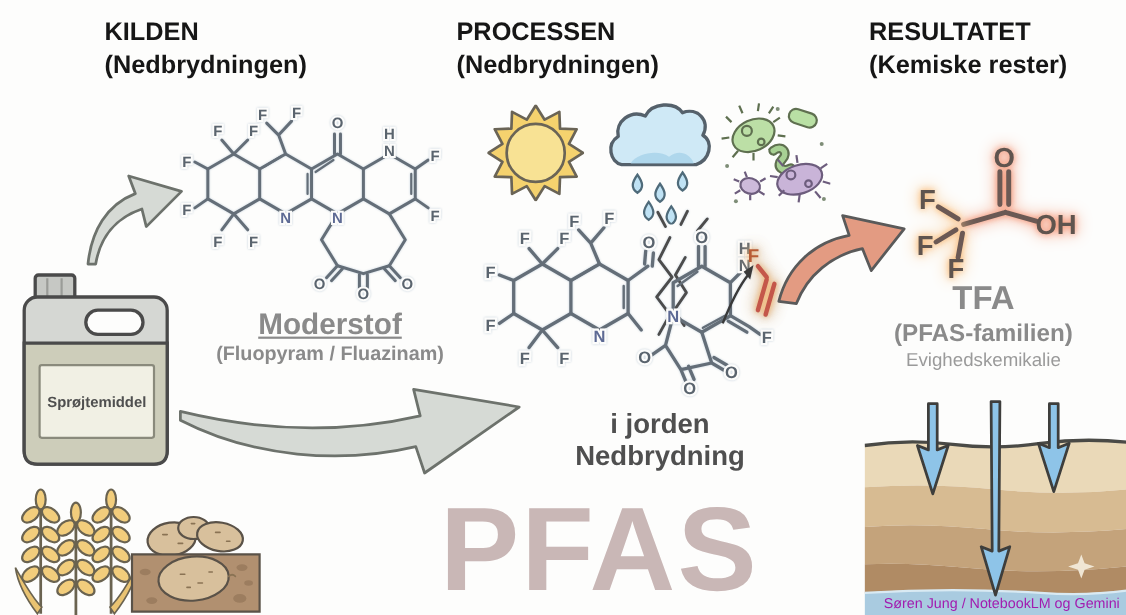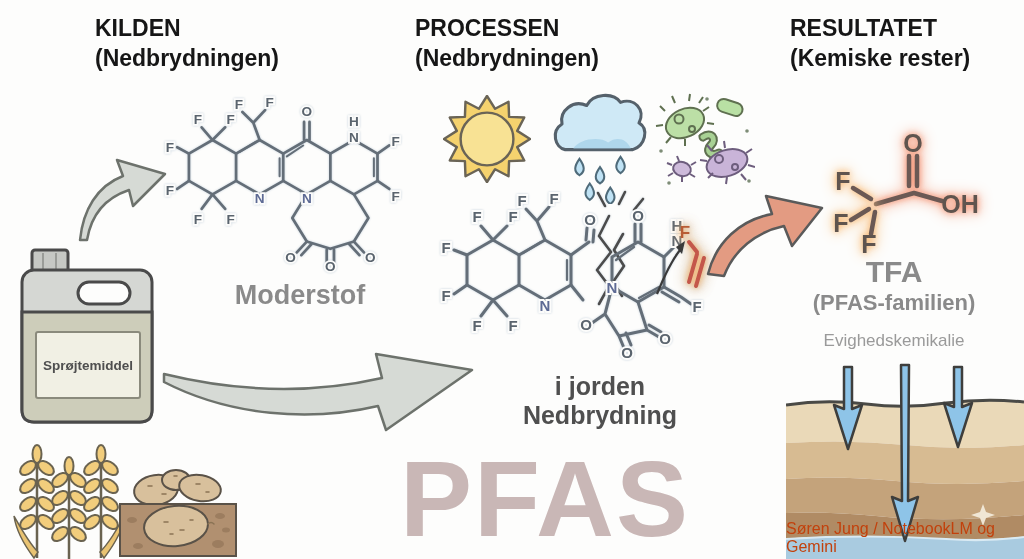--- a/index.html
+++ b/index.html
@@ -17,21 +17,21 @@
         paint-order:stroke;text-anchor:middle;}
   .atom.n{fill:#5d6a94;}
   .crack{stroke:#4c4c4c;stroke-width:2.6;fill:none;stroke-linejoin:round;stroke-linecap:round;}
   .redfrag{stroke:#c4574a;stroke-width:4;stroke-linecap:round;fill:none;}
   .freef{font:700 17px "Liberation Sans",sans-serif;fill:#b85c35;text-anchor:middle;}
   .glow-o{filter:drop-shadow(0 0 3px #f6b066) drop-shadow(0 0 7px #fac98f);}
   .glow-r{filter:drop-shadow(0 0 3px #f18a69) drop-shadow(0 0 7px #f6ab90);}
   .tfa-bond{stroke:#6b5954;stroke-width:4.5;stroke-linecap:round;fill:none;}
   .tfa-atom{font:700 25px "Liberation Sans",sans-serif;fill:#5f544e;text-anchor:middle;}
   .garrow{fill:#d6dad5;stroke:#6d726c;stroke-width:2.5;stroke-linejoin:round;}
-  .credit{position:absolute;right:6px;bottom:3px;font-size:16px;color:#c2410c;}
+  .credit{position:absolute;right:6px;bottom:3px;font-size:13px;color:#a21caf;}
   .canlabel{font:700 13.5px "Liberation Sans",sans-serif;fill:#4f4f4f;text-anchor:middle;}
 </style>
 </head>
 <body>
 
 <div id="stage">
 
   <div id="watermark" class="abs" style="left: 350px; top: 448px; width: 340px; color: rgb(201, 183, 182);">PFAS</div>
 
   <div class="abs col-title" style="left:95px;top:14px;width:260px;">
@@ -92,21 +92,22 @@
       <text class="atom" x="262" y="71">F</text>
       <text class="atom" x="262" y="131">F</text>
       <text class="atom n" x="164" y="133">N</text>
       <text class="atom" x="146" y="199">O</text>
       <text class="atom" x="234" y="199">O</text>
       <text class="atom" x="190" y="209">O</text>
     </g>
   </svg>
 
   <div class="abs cap-gray" style="left:170px;top:280px;width:260px;">
-    <div style="font-size:27px;">Moderstof</div>
+    <div style="font-size:27px;text-decoration:underline;">Moderstof</div>
+    <div style="font-size:18px;">(Fluopyram / Fluazinam)</div>
   </div>
 
   <svg class="abs" style="left:150px;top:338px;" width="330" height="120" viewBox="0 0 330 120">
     <path class="garrow" d="M14,44 C80,78 160,84 228,68 L236,92 L322,32 L226,16 L232,40 C162,56 88,54 14,36 Z" fill="#d6dad5"></path>
   </svg>
 
   <svg class="abs" style="left:443px;top:95px;" width="88" height="88" viewBox="0 0 90 90">
     <polygon fill="#f5d26e" stroke="#6a6456" stroke-width="2.5" stroke-linejoin="round" points="89,45 75.9,53.3 83.1,67 67.6,67.6 67,83.1 53.3,75.9 45,89 36.7,75.9 23,83.1 22.4,67.6 6.9,67 14.1,53.3 1,45 14.1,36.7 6.9,23 22.4,22.4 23,6.9 36.7,14.1 45,1 53.3,14.1 67,6.9 67.6,22.4 83.1,23 75.9,36.7"></polygon>
     <circle cx="45" cy="45" r="27" fill="#f8e294" stroke="#6a6456" stroke-width="2.5"></circle>
   </svg>
@@ -241,21 +242,21 @@
       <path class="tfa-bond" d="M66,79 L48,68 M64,89 L46,100 M70,92 L66,114"></path>
       <text class="tfa-atom" x="38" y="70">F</text>
       <text class="tfa-atom" x="36" y="112">F</text>
       <text class="tfa-atom" x="64" y="133">F</text>
     </g>
   </svg>
 
   <div class="abs cap-gray" style="left:765px;top:255px;width:258px;">
     <div style="font-size:30px;">TFA</div>
     <div style="font-size:22px;">(PFAS-familien)</div>
-    <div style="font-size:17px;font-weight:400;color:#9a9a9a;margin-top:16px;">Evighedskemikalie</div>
+    <div style="font-size:17px;font-weight:400;color:#9a9a9a;margin-top:3px;">Evighedskemikalie</div>
   </div>
 
   <div class="abs" style="left:786px;top:355px;width:238px;height:204px;">
     <svg width="238" height="204" viewBox="0 0 238 204">
       <path d="M0,50 Q40,44 80,49 Q120,54 160,48 Q200,43 238,47 L238,90 Q180,96 120,90 Q60,84 0,88 Z" fill="#ead9b8"></path>
       <path d="M0,88 Q60,84 120,90 Q180,96 238,90 L238,126 Q170,132 110,126 Q50,120 0,124 Z" fill="#d7bb92"></path>
       <path d="M0,124 Q50,120 110,126 Q170,132 238,126 L238,160 Q160,168 90,161 Q40,156 0,158 Z" fill="#c4a37b"></path>
       <path d="M0,158 Q40,156 90,161 Q160,168 238,160 L238,182 Q160,188 80,183 Q30,180 0,184 Z" fill="#b08b64"></path>
       <path d="M0,184 Q80,179 160,184 Q200,187 238,182 L238,204 L0,204 Z" fill="#a9cbe0"></path>
       <path d="M0,184 Q80,179 160,184 Q200,187 238,182" stroke="#d9eaf3" stroke-width="2" fill="none"></path>

